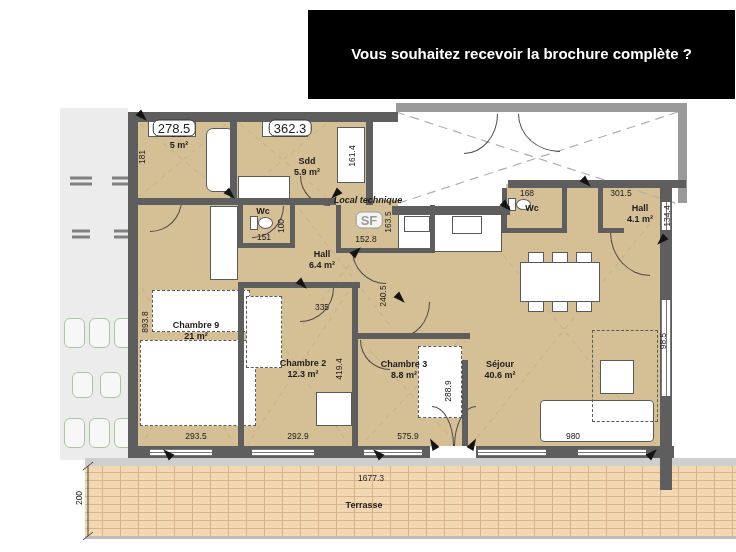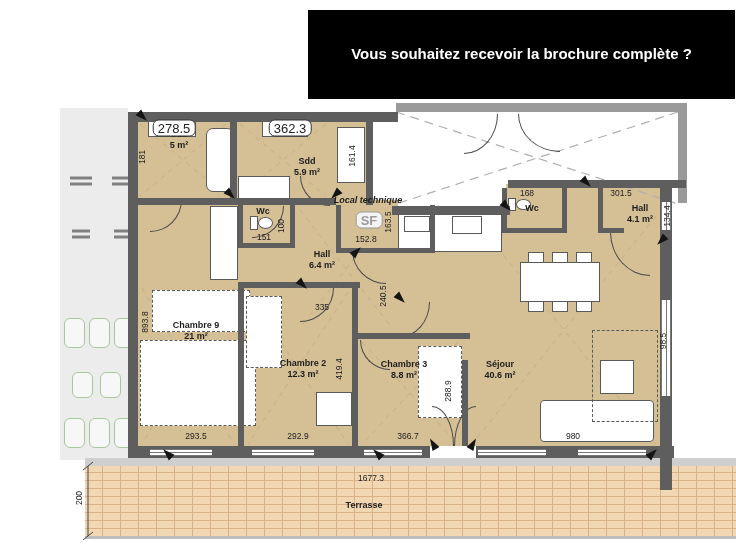--- a/index.html
+++ b/index.html
@@ -285,21 +285,21 @@
       <span class="dim vert" style="left: 281px; top: 226px;">100</span>
       <span class="dim" style="left: 366px; top: 239px;">152.8</span>
       <span class="dim vert" style="left: 388px; top: 222px;">163.5</span>
       <span class="dim" style="left: 322px; top: 281px; margin-top: 26px;">335</span>
       <span class="dim vert" style="left: 383px; top: 296px;">240.5</span>
       <span class="dim vert" style="left: 145px; top: 322px;">893.8</span>
       <span class="dim vert" style="left: 339px; top: 369px;">419.4</span>
       <span class="dim vert" style="left: 448px; top: 391px;">288.9</span>
       <span class="dim" style="left: 196px; top: 436px;">293.5</span>
       <span class="dim" style="left: 298px; top: 436px;">292.9</span>
-      <span class="dim" style="left: 408px; top: 436px;">366.7</span>
+      <span class="dim" style="left: 408px; top: 436px;">575.9</span>
       <span class="dim" style="left: 573px; top: 436px;">980</span>
       <span class="dim" style="left: 527px; top: 193px;">168</span>
       <span class="dim" style="left: 621px; top: 193px;">301.5</span>
       <span class="dim vert" style="left: 667px; top: 216px;">134.4</span>
       <span class="dim vert" style="left: 663px; top: 341px;">98.5</span>
       <span class="dim" style="left: 371px; top: 478px;">1677.3</span>
       <span class="dim vert" style="left: 79px; top: 498px;">200</span>
       <span class="dim boxed muted" style="left: 369px; top: 220px;">SF</span>
     </div>
 </div>

